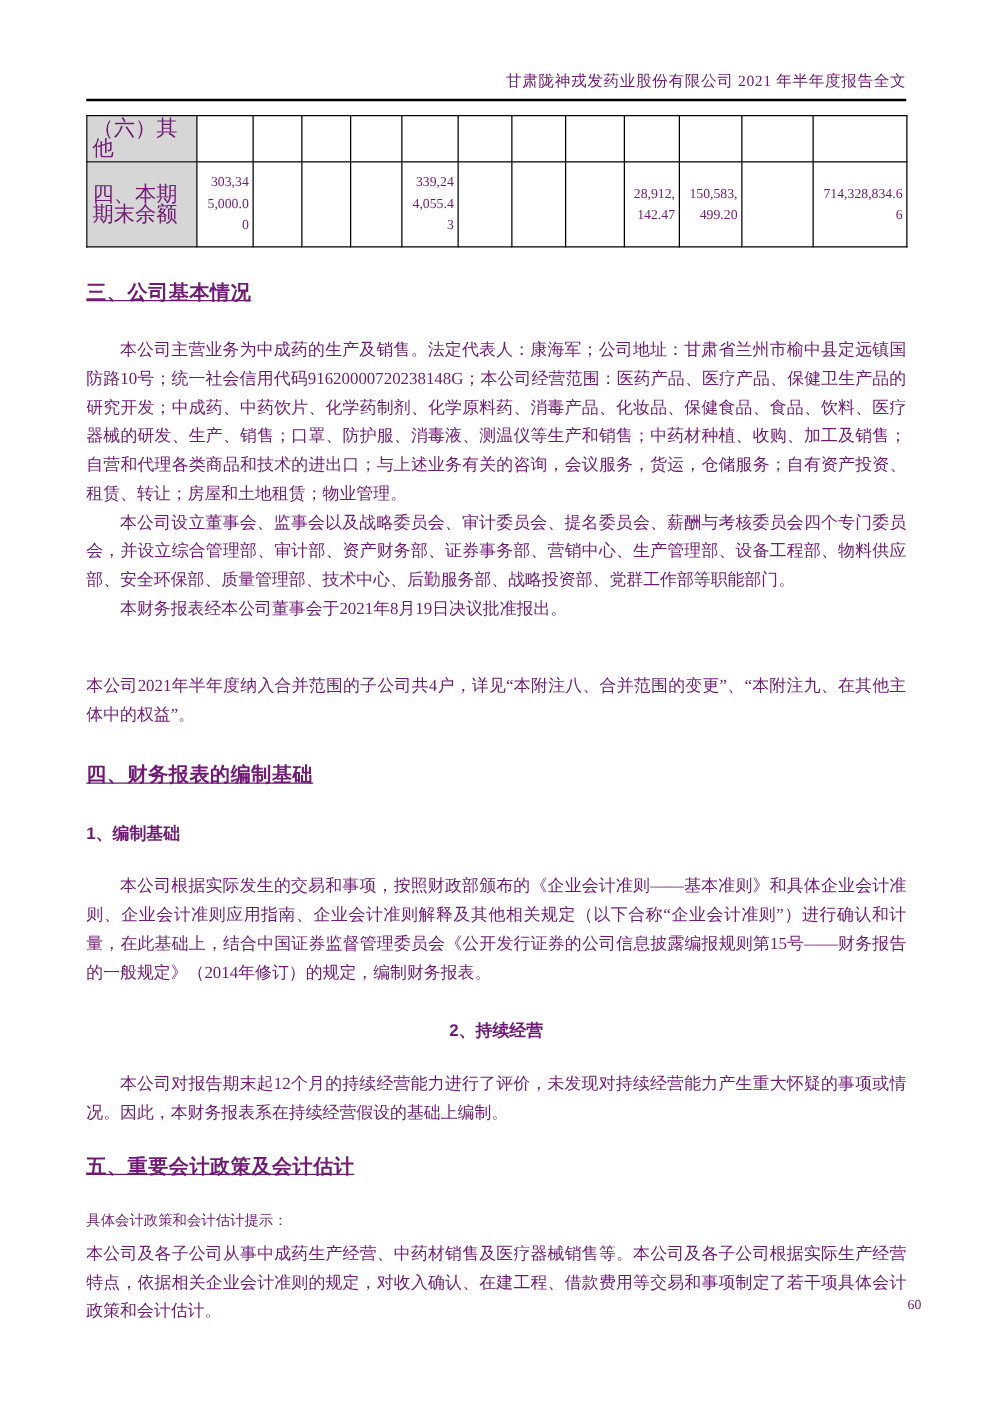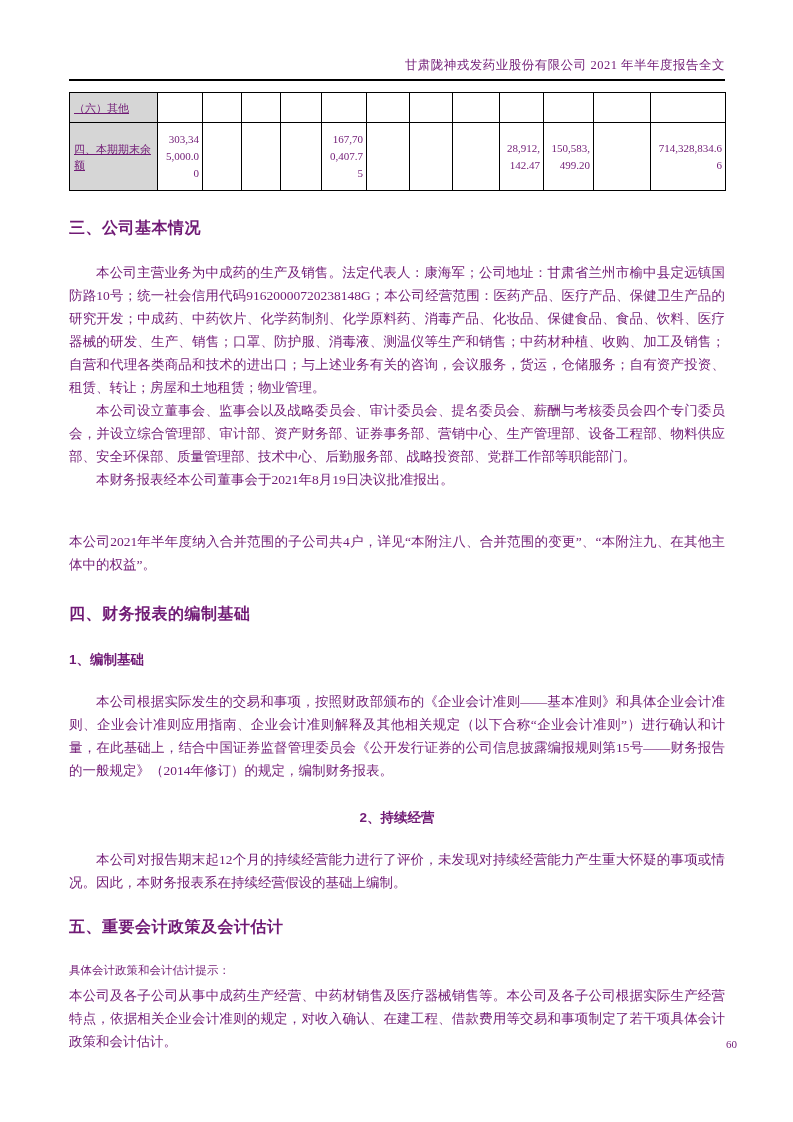--- a/index.html
+++ b/index.html
@@ -37,42 +37,42 @@
     border-collapse: collapse;
     table-layout: fixed;
   }
   table.equity td {
     border: 1px solid #000;
     vertical-align: middle;
     overflow: hidden;
   }
   td.label-cell {
     background: #d6d6d6;
-    font-size: 11px;
+    font-size: 17px;
     line-height: 16px;
     padding: 2px 4px;
     text-align: left;
-    text-decoration: underline;
   }
   td.num-cell {
     font-size: 11px;
     line-height: 17px;
     padding: 1px 3px;
     text-align: right;
     word-break: break-all;
   }
   tr.row-other { height: 30px; }
   tr.row-total { height: 68px; margin-top: 40px; }
   
   h2.sec {
     font-family: "Liberation Sans", "DejaVu Sans", sans-serif;
     font-size: 16px;
     line-height: 22px;
     font-weight: bold;
     letter-spacing: 0.5px;
+    text-decoration: underline;
   }
   h3.sub {
     font-family: "Liberation Sans", "DejaVu Sans", sans-serif;
     font-size: 13.5px;
     line-height: 19px;
     font-weight: bold;
   }
   p.body {
     font-size: 13.5px;
     line-height: 23px;
@@ -141,21 +141,21 @@
           <td class="num-cell"></td>
           <td class="num-cell"></td>
           <td class="num-cell"></td>
         </tr>
         <tr class="row-total">
           <td class="label-cell">四、本期期末余额</td>
           <td class="num-cell">303,345,000.00</td>
           <td class="num-cell"></td>
           <td class="num-cell"></td>
           <td class="num-cell"></td>
-          <td class="num-cell">167,700,407.75</td>
+          <td class="num-cell">339,244,055.43</td>
           <td class="num-cell"></td>
           <td class="num-cell"></td>
           <td class="num-cell"></td>
           <td class="num-cell">28,912,142.47</td>
           <td class="num-cell">150,583,499.20</td>
           <td class="num-cell"></td>
           <td class="num-cell">714,328,834.66</td>
         </tr>
       </tbody>
     </table>

